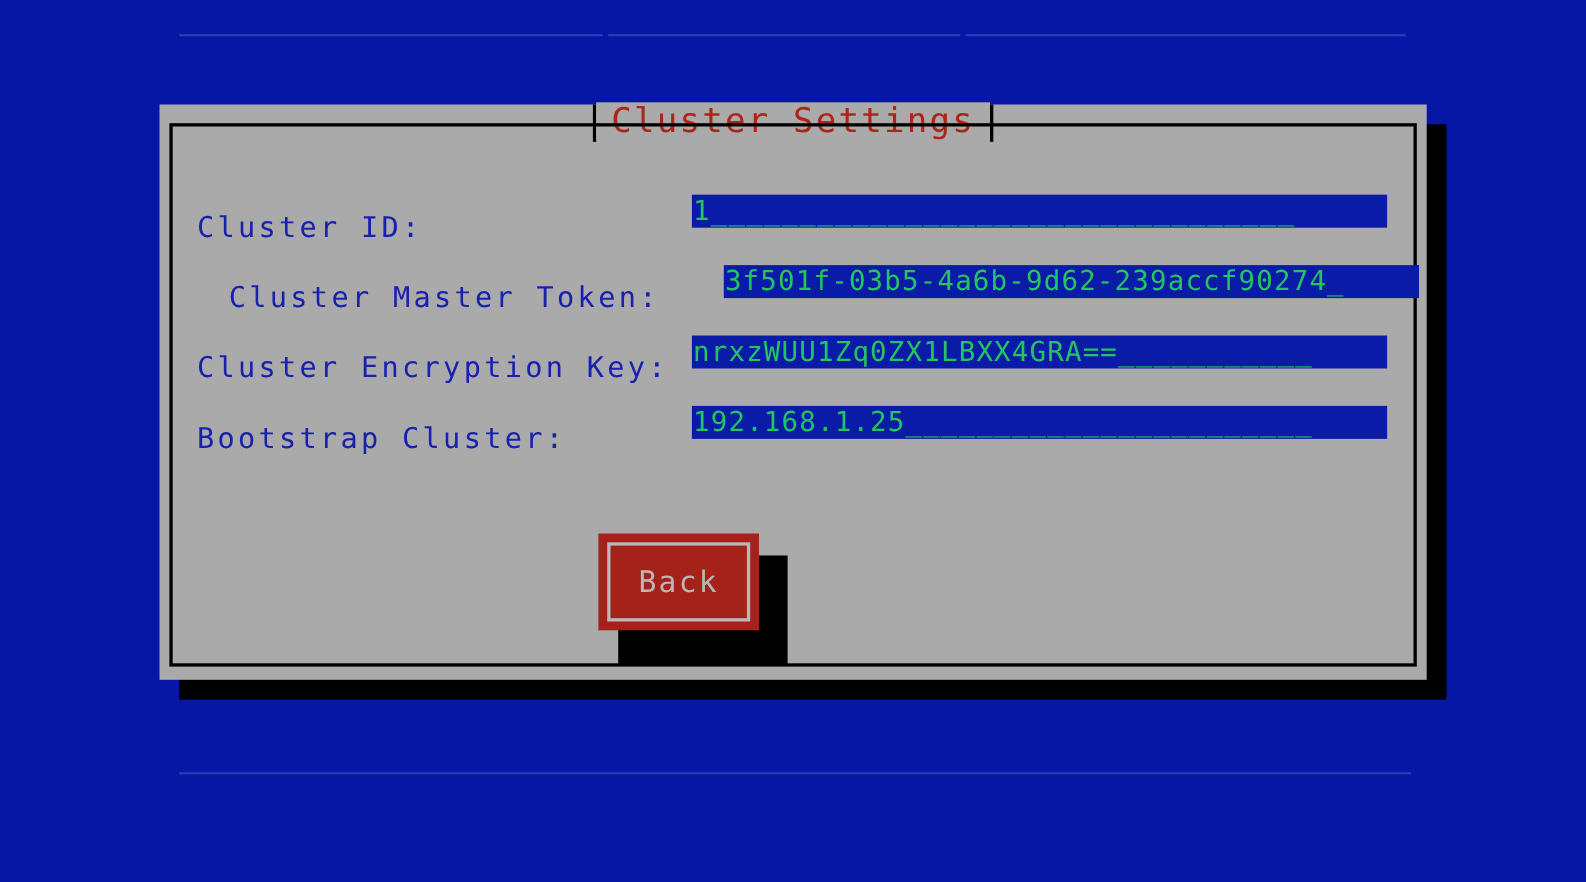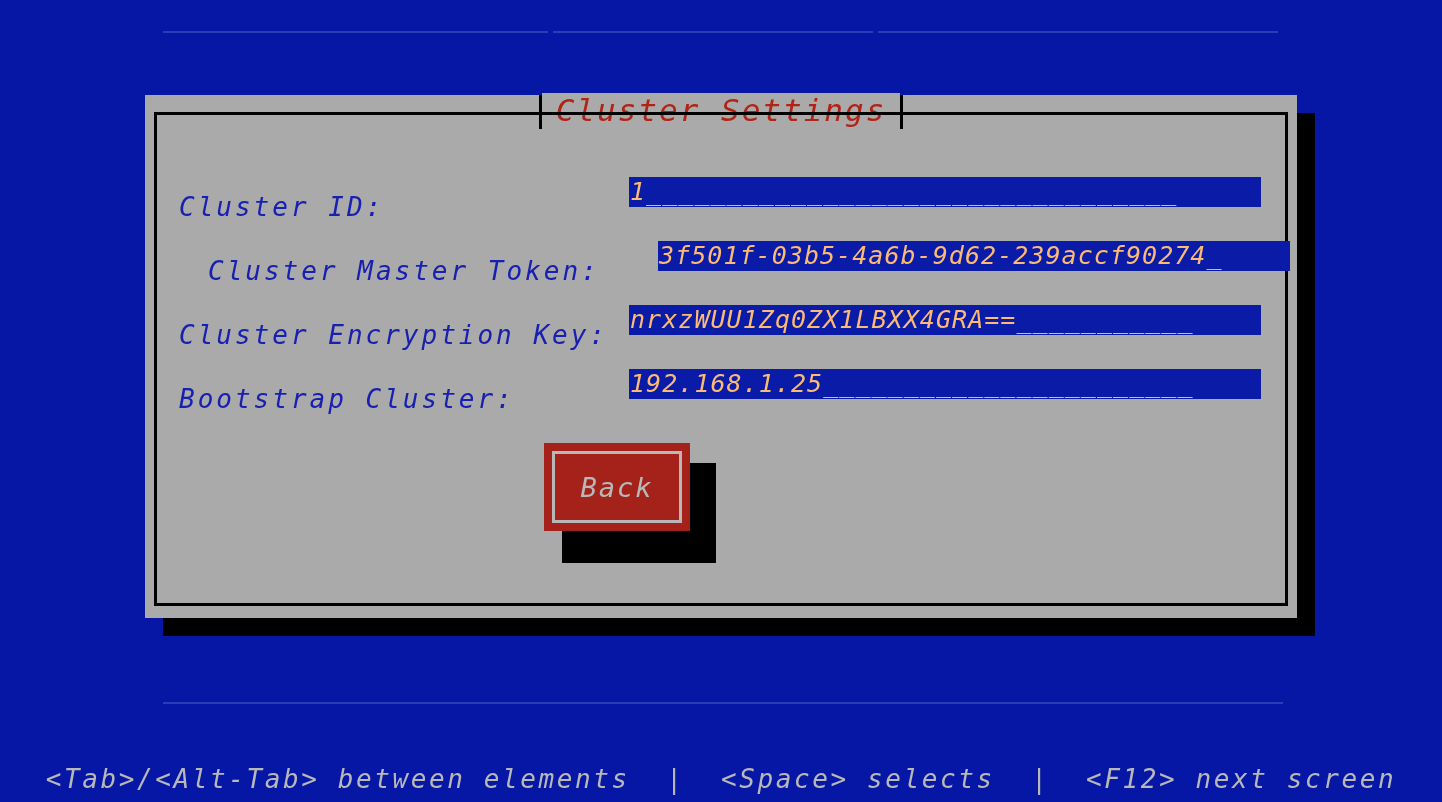--- a/index.html
+++ b/index.html
@@ -7,21 +7,20 @@
     padding: 0;
     background: #0a1ba8;
   }
   #screen {
     position: relative;
     width: 1442px;
     height: 802px;
     background: #0617a6;
     overflow: hidden;
     font-family: "DejaVu Sans Mono", "Liberation Mono", monospace;
-    font-style: italic;
   }
 
   
   .bg-rule {
     position: absolute;
     height: 2px;
     background: #4a5bc4;
     opacity: 0.55;
   }
   .bg-rule.r1 { left: 163px;  top: 31px; width: 385px; }
@@ -117,21 +116,21 @@
     line-height: 34px;
     white-space: nowrap;
   }
   .field-input {
     position: absolute;
     left: 450px;
     top: 2px;
     width: 632px;
     height: 30px;
     background: #0a1ba8;
-    color: #fdba74;
+    color: #22c55e;
     font-size: 25px;
     letter-spacing: 1.05px;
     line-height: 30px;
     white-space: pre;
     overflow: hidden;
     box-sizing: border-box;
     padding-left: 1px;
   }
 
   
@@ -242,29 +241,28 @@
         <div class="field-input">nrxzWUU1Zq0ZX1LBXX4GRA==___________</div>
       </div>
 
       <div class="field-row" style="top:224px;">
         <div class="field-label">Bootstrap Cluster:</div>
         <div class="field-input">192.168.1.25_______________________</div>
       </div>
 
       <div id="buttons">
 
-        <div class="btn-wrap" style="left:365px;">
+        <div class="btn-wrap" style="left:365px;margin-top:42px;">
           <div class="btn-shadow"></div>
           <div class="btn">
             <div class="btn-inner"></div>
             <div class="btn-label">Back</div>
           </div>
         </div>
 
 
       </div>
 
     </div>
   </div>
 
-  <div id="statusbar">&lt;Tab&gt;/&lt;Alt-Tab&gt; between elements  |  &lt;Space&gt; selects  |  &lt;F12&gt; next screen</div>
 
 </div>
 
 </body></html>

